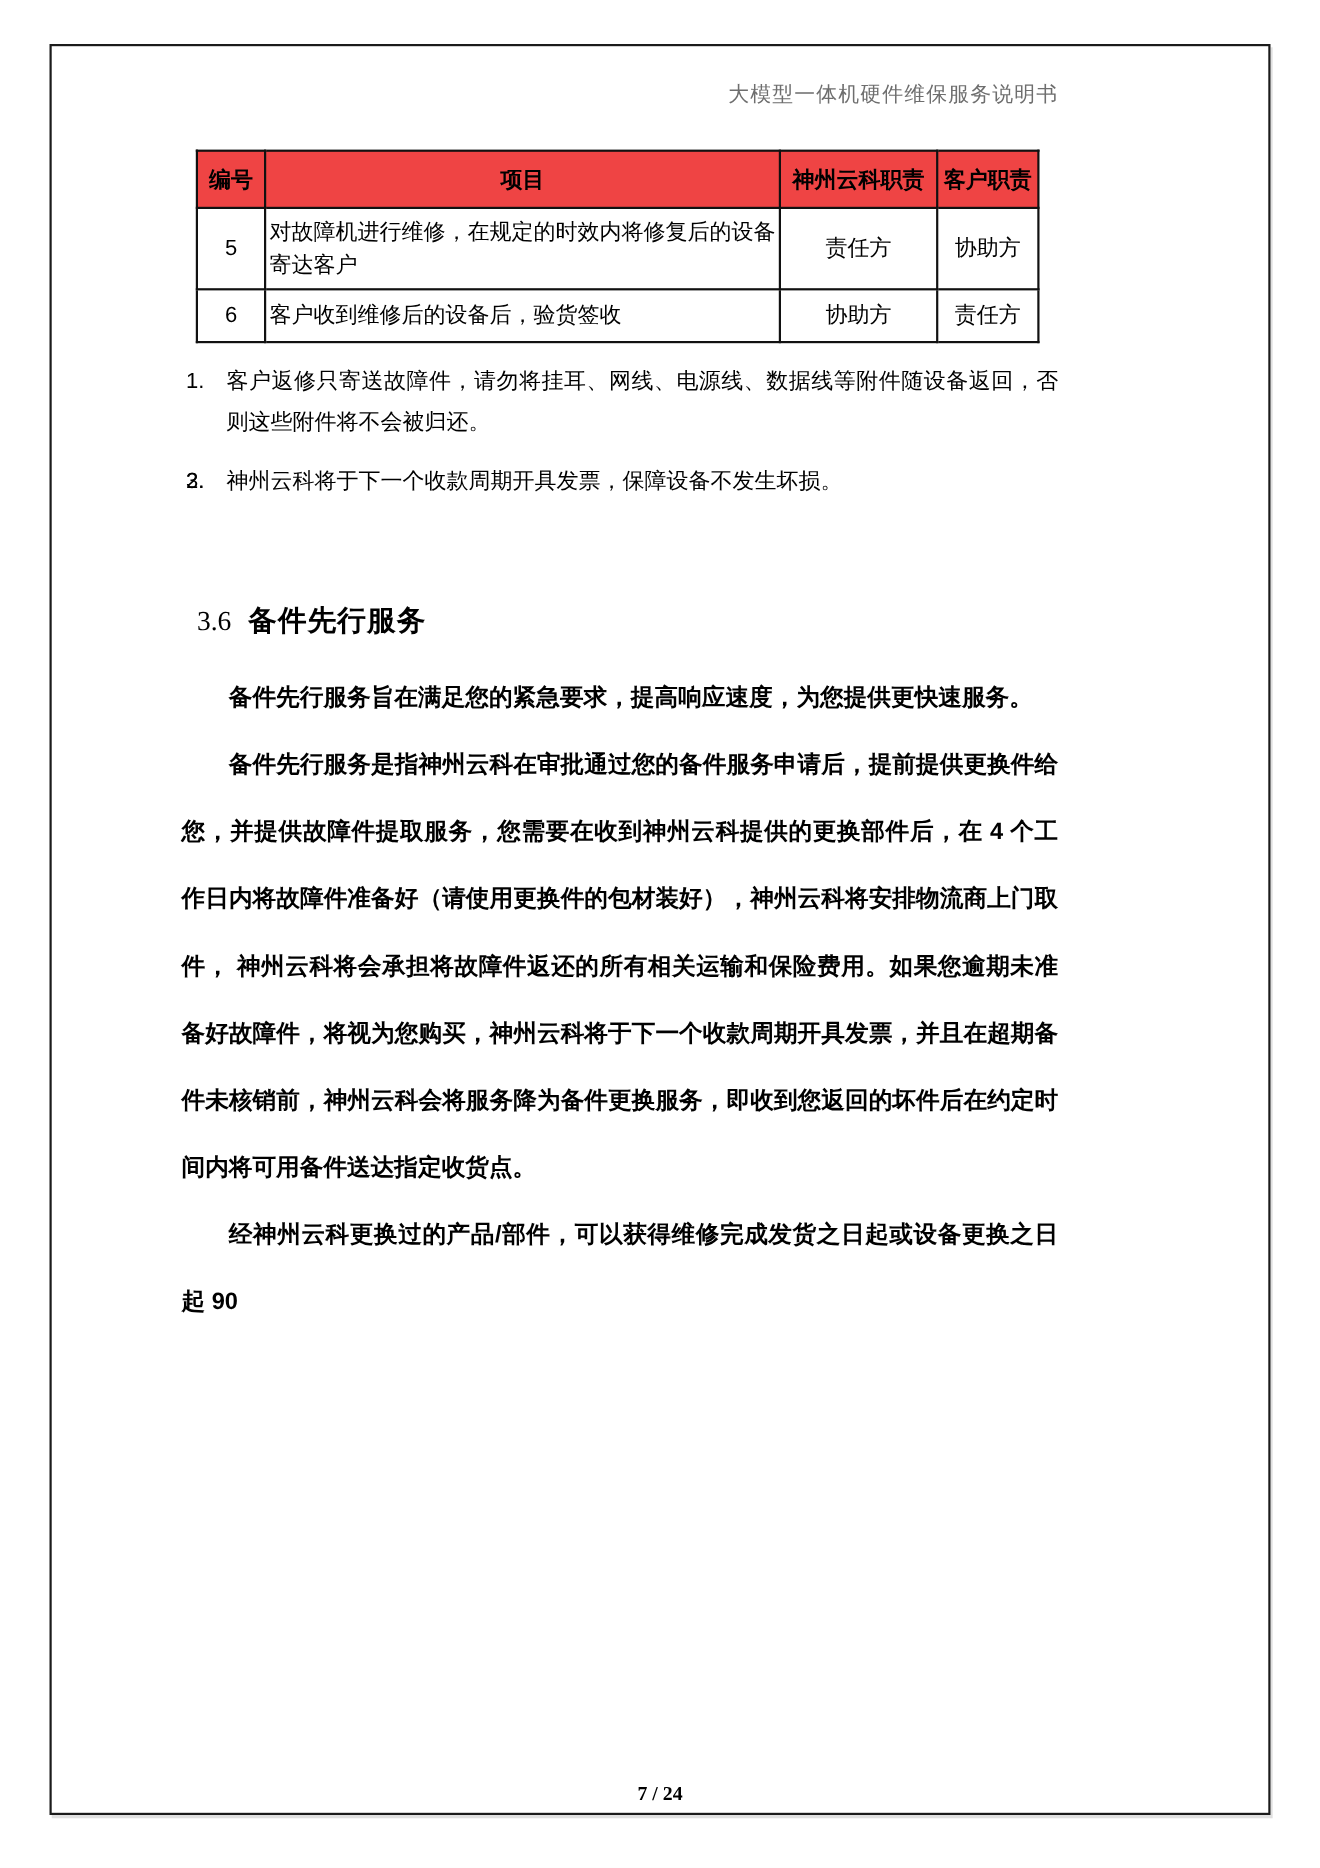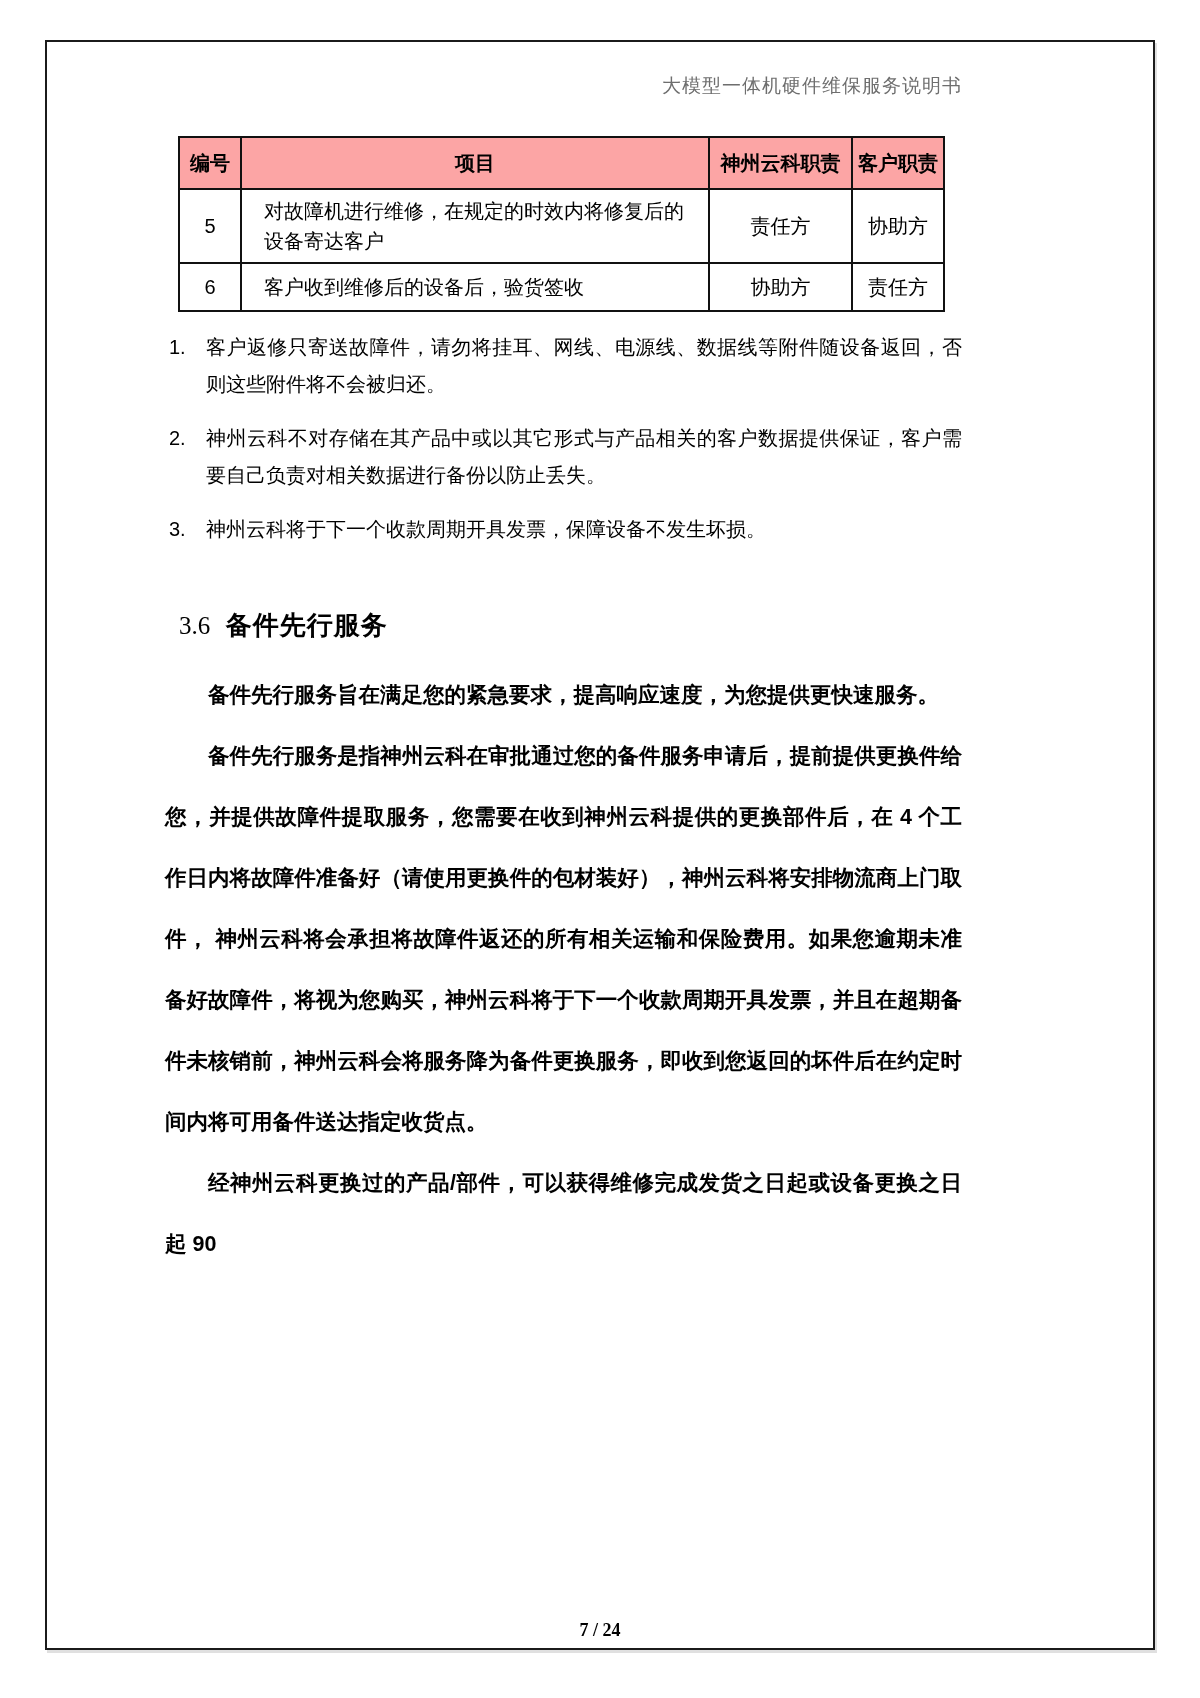--- a/index.html
+++ b/index.html
@@ -20,36 +20,36 @@
     font-family:"Liberation Serif", serif;
     font-size:19px; color:#6e6e6e; letter-spacing:1px;
   }
 
   table.resp {
     margin-top:37px; margin-left:13px; width:765px;
     border-collapse:collapse; table-layout:fixed;
   }
   table.resp th, table.resp td { border:2px solid #111; }
   table.resp th {
-    background:#fca5a5; font-size:20px; font-weight:bold;
+    background:#ef4444; font-size:20px; font-weight:bold;
     text-align:center; height:52px; padding:4px;margin-left:44px;
   }
-  table.resp td { font-size:20px; padding:6px 22px; line-height:30px; }
+  table.resp td { font-size:20px; padding:6px 3px; line-height:30px; }
   table.resp td.num, table.resp td.role { text-align:center; vertical-align:middle; padding:6px 2px; }
   tr.row-a td { height:72px; }
   tr.row-b td { height:48px; }
 
   .notes-title { margin-top:42px; font-size:21px; font-weight:bold; }
   .note-item {
     position:relative; padding-left:41px; margin-top:17px;
     font-size:20px; line-height:37px; text-align:justify;
   }
   .note-num { position:absolute; left:4px; top:0; }
 
-  .section-heading { margin-top:60px; margin-left:14px; white-space:nowrap; }
+  .section-heading { margin-top:90px; margin-left:14px; white-space:nowrap; }
   .section-num { font-family:"Liberation Serif", serif; font-size:25px; }
   .section-title { font-size:26px; font-weight:bold; margin-left:11px; letter-spacing:1px; }
 
   .body-block { margin-top:22px; }
   .body-para {
     font-size:21.5px; line-height:61px;
     text-align:justify; text-indent:43px;font-weight:bold;
   }
 
   .footer {
@@ -98,21 +98,20 @@
       </tbody>
     </table>
 
 
     <div class="note-item">
       <span class="note-num">1.</span>
       <span>客户返修只寄送故障件，请勿将挂耳、网线、电源线、数据线等附件随设备返回，否则这些附件将不会被归还。</span>
     </div>
     <div class="note-item">
       <span class="note-num">2.</span>
-      <span>神州云科不对存储在其产品中或以其它形式与产品相关的客户数据提供保证，客户需要自己负责对相关数据进行备份以防止丢失。</span>
     </div>
     <div class="note-item">
       <span class="note-num">3.</span>
       <span>神州云科将于下一个收款周期开具发票，保障设备不发生坏损。</span>
     </div>
 
     <div class="section-heading">
       <span class="section-num">3.6</span>
       <span class="section-title">备件先行服务</span>
     </div>

